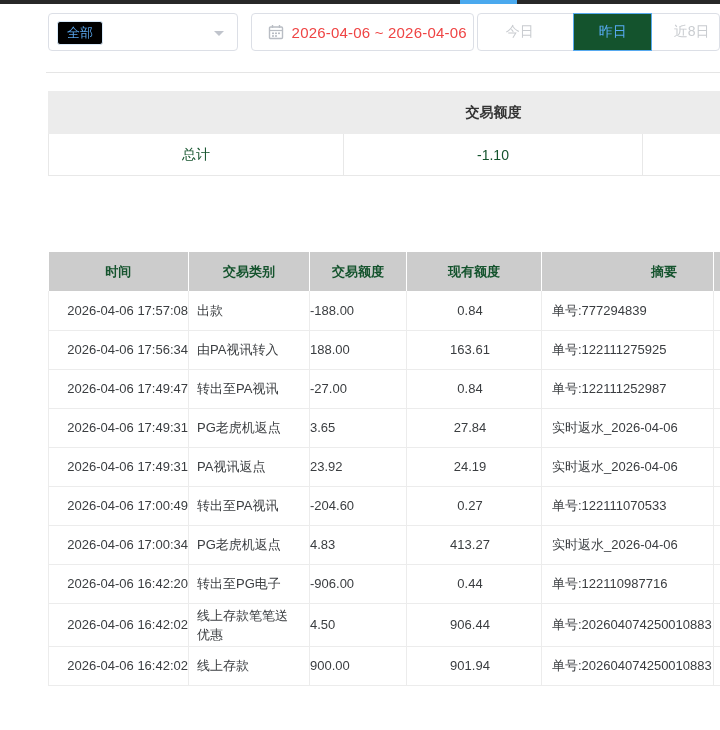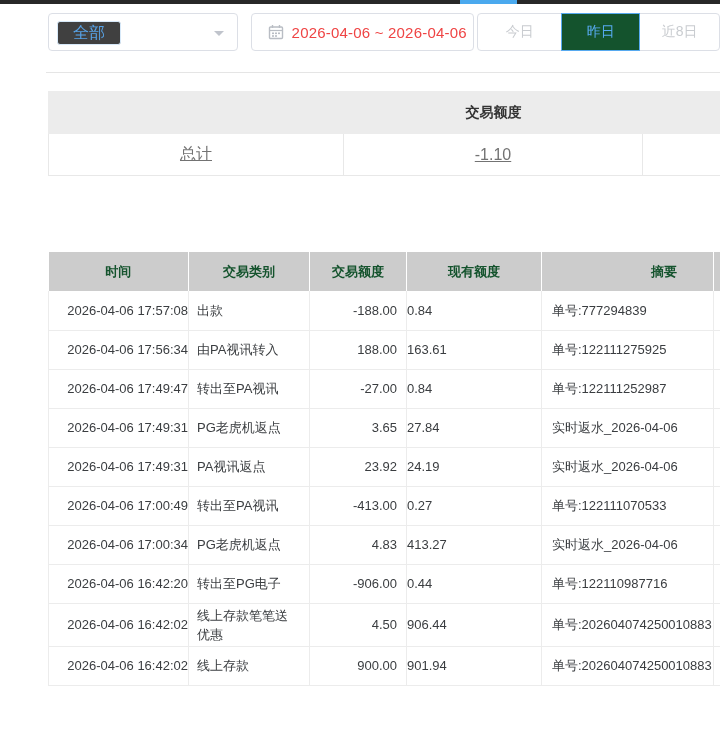--- a/index.html
+++ b/index.html
@@ -6,65 +6,65 @@
   html,body { width:720px; height:730px; overflow:hidden; background:#fff;
     font-family:"Liberation Sans","DejaVu Sans",sans-serif; }
 
   
   .topbar { position:relative; width:720px; height:4px; background:#282828; }
   .topbar .seg { position:absolute; left:460px; top:0; width:57px; height:4px; background:#4aa9ee; }
 
   
   .filter-row { display:flex; margin:9px 0 0 48px; height:38px; }
   .select-box { position:relative; width:200px; height:38px; border:1px solid #dcdfe6; border-radius:4px; background:#fff; cursor:pointer; }
-  .tag { position:absolute; left:8px; top:7px; height:24px; line-height:22px; padding:0 15px;
-    background:#404040; border:1px solid #d7e9f9; border-radius:3px; color:#57a3e8; font-size:16px; }
+  .tag { position:absolute; left:8px; top:7px; height:24px; line-height:22px; padding:0 9px;
+    background:#000000; border:1px solid #d7e9f9; border-radius:3px; color:#57a3e8; font-size:13px; }
   .caret { position:absolute; right:13px; top:17px; width:0; height:0;
     border-left:5px solid transparent; border-right:5px solid transparent; border-top:5px solid #c0c4cc; }
   .date-box { display:flex; align-items:center; width:236px; height:38px; margin-left:13px;
     border:1px solid #dcdfe6; border-radius:4px; background:#fff; cursor:pointer; }
   .cal-icon { margin:0 8px 0 16px; display:inline-flex; }
   .date-text { color:#ef4444; font-size:15px; letter-spacing:.2px; }
   .btn-group { display:flex; width:256px; height:38px; margin-left:3px;
-    border:1px solid #dcdfe6; border-radius:4px; background:#fff; }
+    border:1px solid #dcdfe6; border-radius:4px; background:#fff;gap:12px; }
   .qbtn { border:none; background:transparent; color:#c9ccd0; font-size:14px; cursor:pointer;
     font-family:inherit; }
   .qbtn.b1 { width:83px; }
   .qbtn.b2 { width:79px; }
   .qbtn.b3 { flex:1; }
   .qbtn.active { border:1px solid #57aaf0; color:#57aaf0; background:#14532d;
     margin:-1px 0; height:38px; position:relative; z-index:1; }
 
   .hdiv { margin:21px 0 0 46px; width:674px; height:1px; background:#e5e5e5; }
 
   
   .summary { margin:18px 0 0 48px; width:672px; }
   .sum-head { display:flex; height:43px; background:#ececec; align-items:center; }
   .sum-head .c1 { width:296px; }
   .sum-head .c2 { width:299px; text-align:center; font-size:14px; font-weight:600; color:#333; }
   .sum-body { display:flex; height:42px; border-left:1px solid #e8e8e8; border-bottom:1px solid #e8e8e8; }
-  .sum-body .cell { display:flex; align-items:center; justify-content:center; font-size:16px; color:#737373;text-decoration:underline; }
+  .sum-body .cell { display:flex; align-items:center; justify-content:center; font-size:14px; color:#14532d; }
   .sum-body .c1 { width:295px; border-right:1px solid #e8e8e8; }
   .sum-body .c2 { width:299px; border-right:1px solid #e8e8e8; }
   .sum-body .c3 { flex:1; }
 
   
   .main-table { margin:76px 0 0 48px; width:672px; border-collapse:collapse; table-layout:fixed; }
   .main-table th { height:39px; background:#cccccc; color:#14532d; font-size:13px; font-weight:700;
     text-align:center; border-right:1px solid #fff; }
   .main-table th:last-child { border-right:none; }
   .main-table th.h-summary { text-align:right; padding-right:36px; }
   .main-table td { height:39px; border-bottom:1px solid #ececec; border-right:1px solid #ececec;
     font-size:13px; color:#3a3d40; vertical-align:middle; line-height:19px; background:#fff; }
   .main-table td:last-child { border-right:none; }
   .main-table tbody td:first-child { border-left:1px solid #ececec; }
   td.cell-time { padding-left:10px; text-align:right; }
   td.cell-type { padding:2px 14px 2px 8px; text-align:left; }
-  td.cell-amount { padding-right:9px; text-align:right; }
-  td.cell-balance { padding-right:8px; text-align:left; }
+  td.cell-amount { padding-right:9px; }
+  td.cell-balance { padding-right:8px; text-align:center; }
   td.cell-summary { padding-left:10px; text-align:left; }
 </style>
 </head>
 <body>
 
 <div class="topbar">
   <div class="seg"></div>
 </div>
 
 <div class="filter-row">
@@ -167,21 +167,21 @@
         <td class="cell-time">2026-04-06 17:49:31</td>
         <td class="cell-type">PA视讯返点</td>
         <td class="cell-amount">23.92</td>
         <td class="cell-balance">24.19</td>
         <td class="cell-summary">实时返水_2026-04-06</td>
         <td></td>
       </tr>
       <tr>
         <td class="cell-time">2026-04-06 17:00:49</td>
         <td class="cell-type">转出至PA视讯</td>
-        <td class="cell-amount">-413.00</td>
+        <td class="cell-amount">-204.60</td>
         <td class="cell-balance">0.27</td>
         <td class="cell-summary">单号:122111070533</td>
         <td></td>
       </tr>
       <tr>
         <td class="cell-time">2026-04-06 17:00:34</td>
         <td class="cell-type">PG老虎机返点</td>
         <td class="cell-amount">4.83</td>
         <td class="cell-balance">413.27</td>
         <td class="cell-summary">实时返水_2026-04-06</td>

